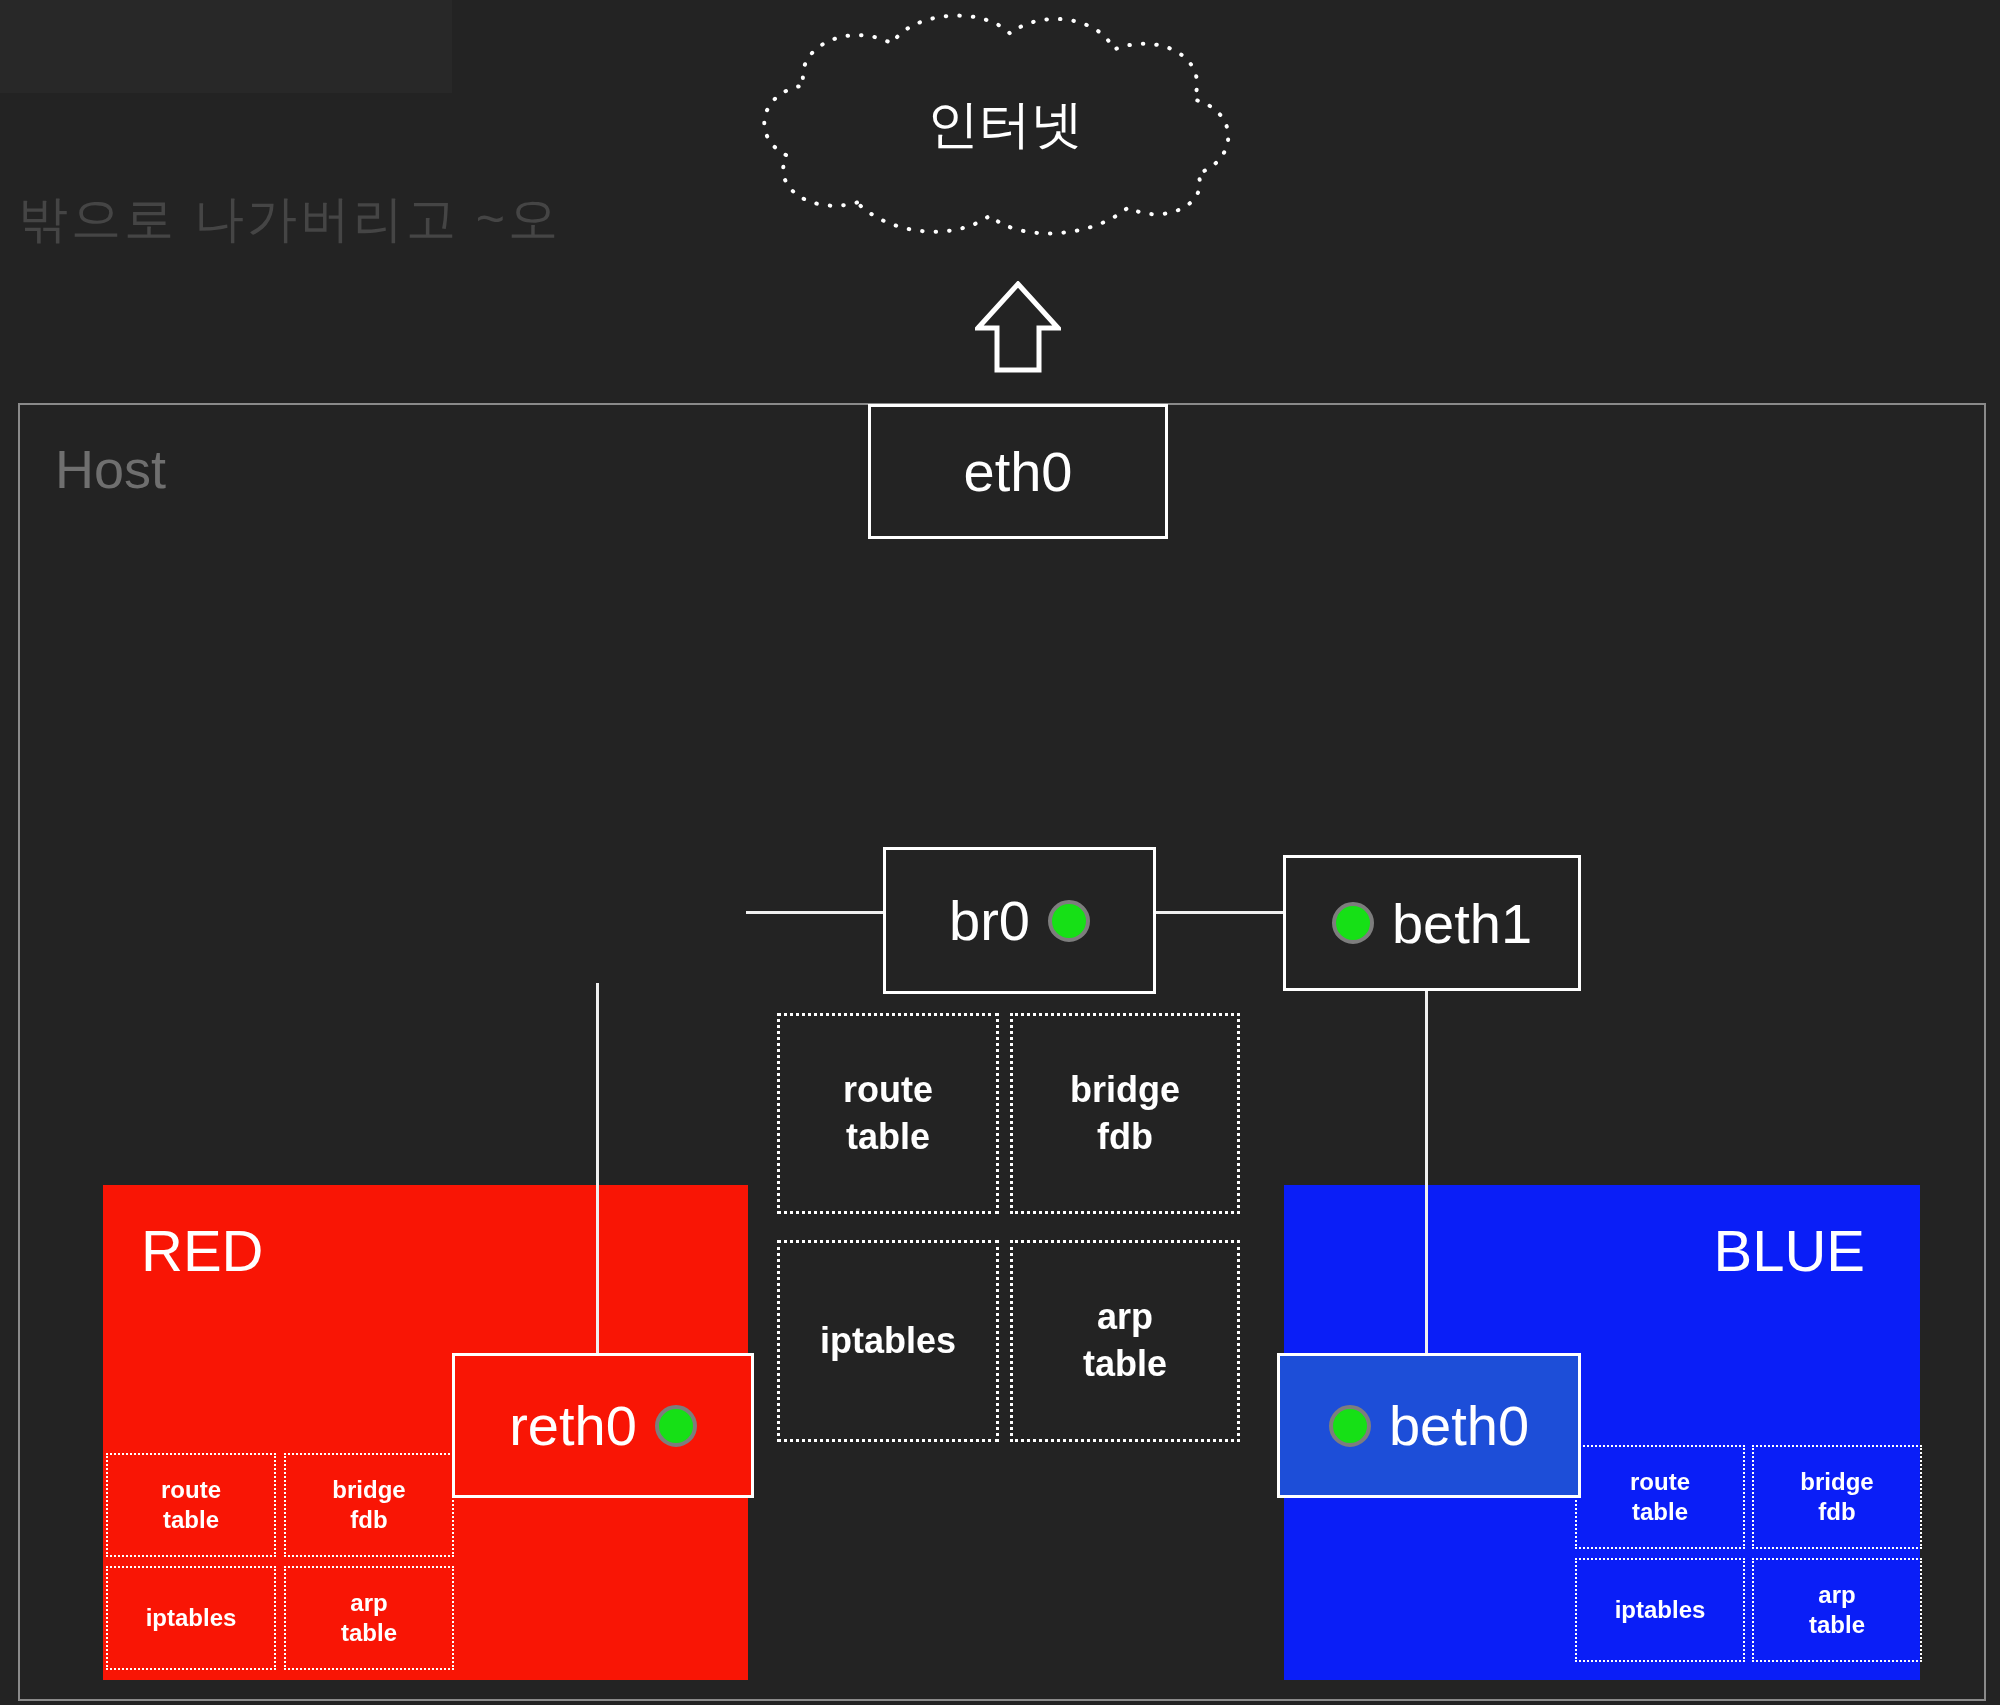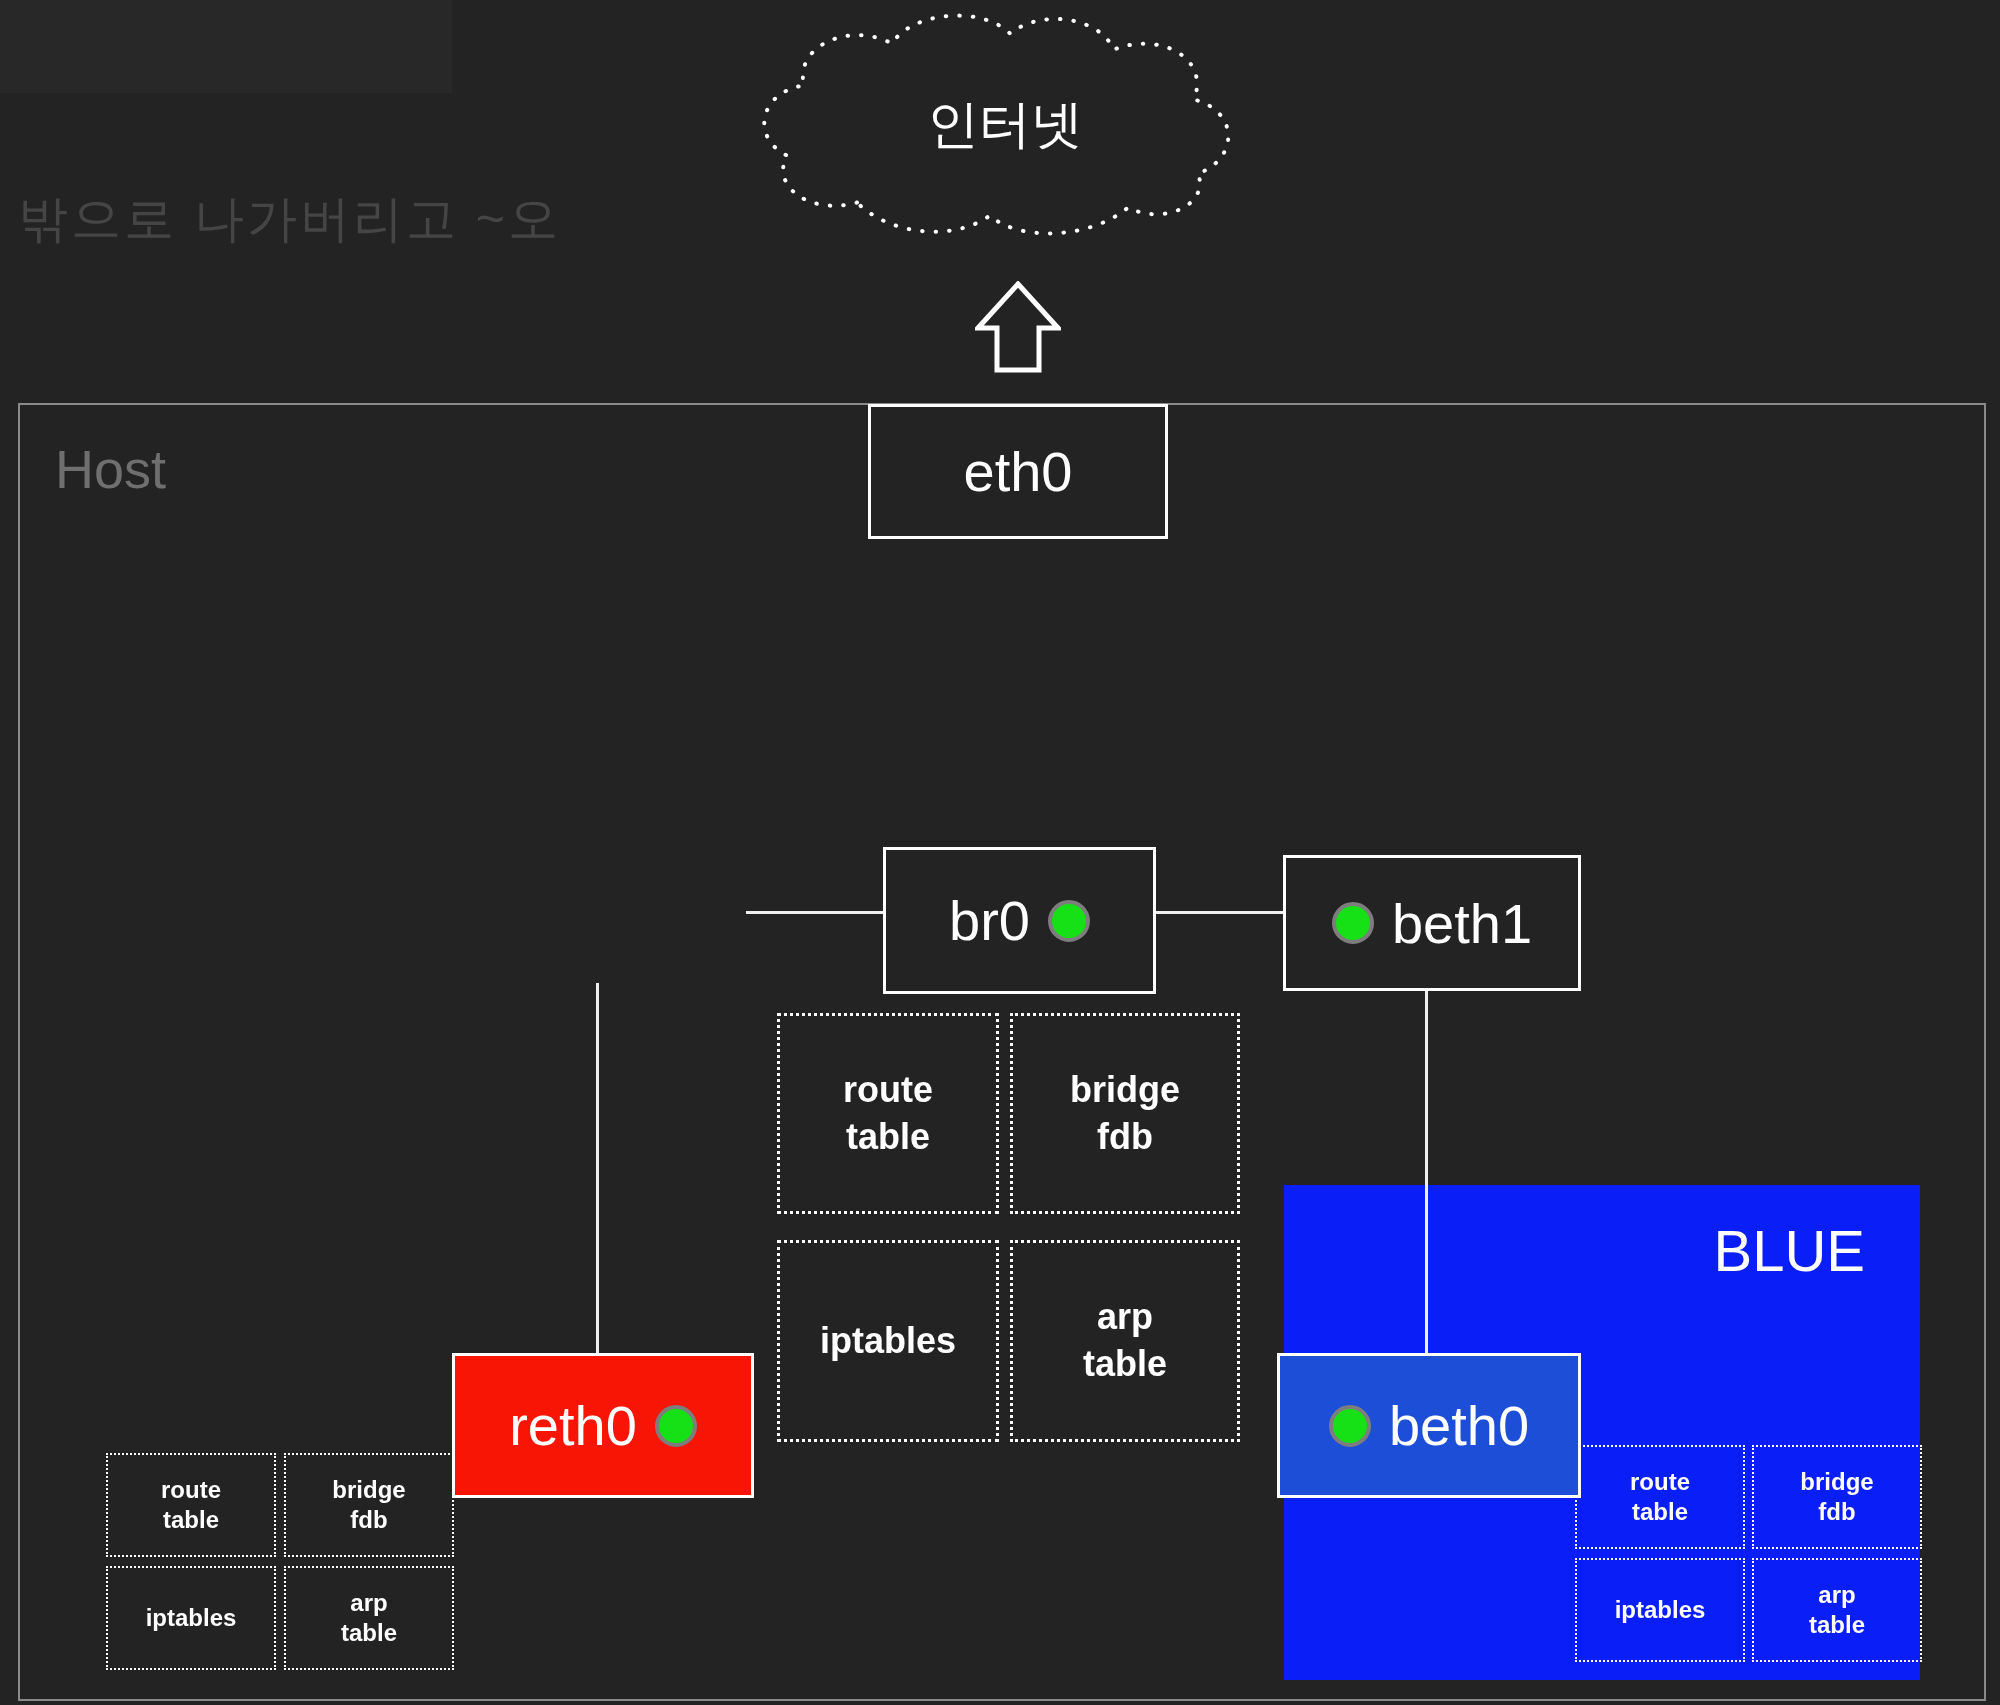--- a/index.html
+++ b/index.html
@@ -101,20 +101,23 @@
 
   <div class="abs caption">밖으로 나가버리고 ~오</div>
 
   <svg class="abs arrow-svg" viewBox="0 0 86 92">
     <path d="M43 3 L83 47 L64 47 L64 89 L22 89 L22 47 L3 47 Z" fill="none" stroke="#ffffff" stroke-width="5"></path>
   </svg>
 
   <div class="abs host"></div>
   <div class="abs host-title">Host</div>
 
+  <div class="abs ns ns-red">
+    <div class="ns-title">RED</div>
+  </div>
   <div class="abs ns ns-blue">
     <div class="ns-title">BLUE</div>
   </div>
 
   <div class="abs dottedbox mid-route">route
 table</div>
   <div class="abs dottedbox mid-fdb">bridge
 fdb</div>
   <div class="abs dottedbox mid-ipt">iptables</div>
   <div class="abs dottedbox mid-arp">arp

